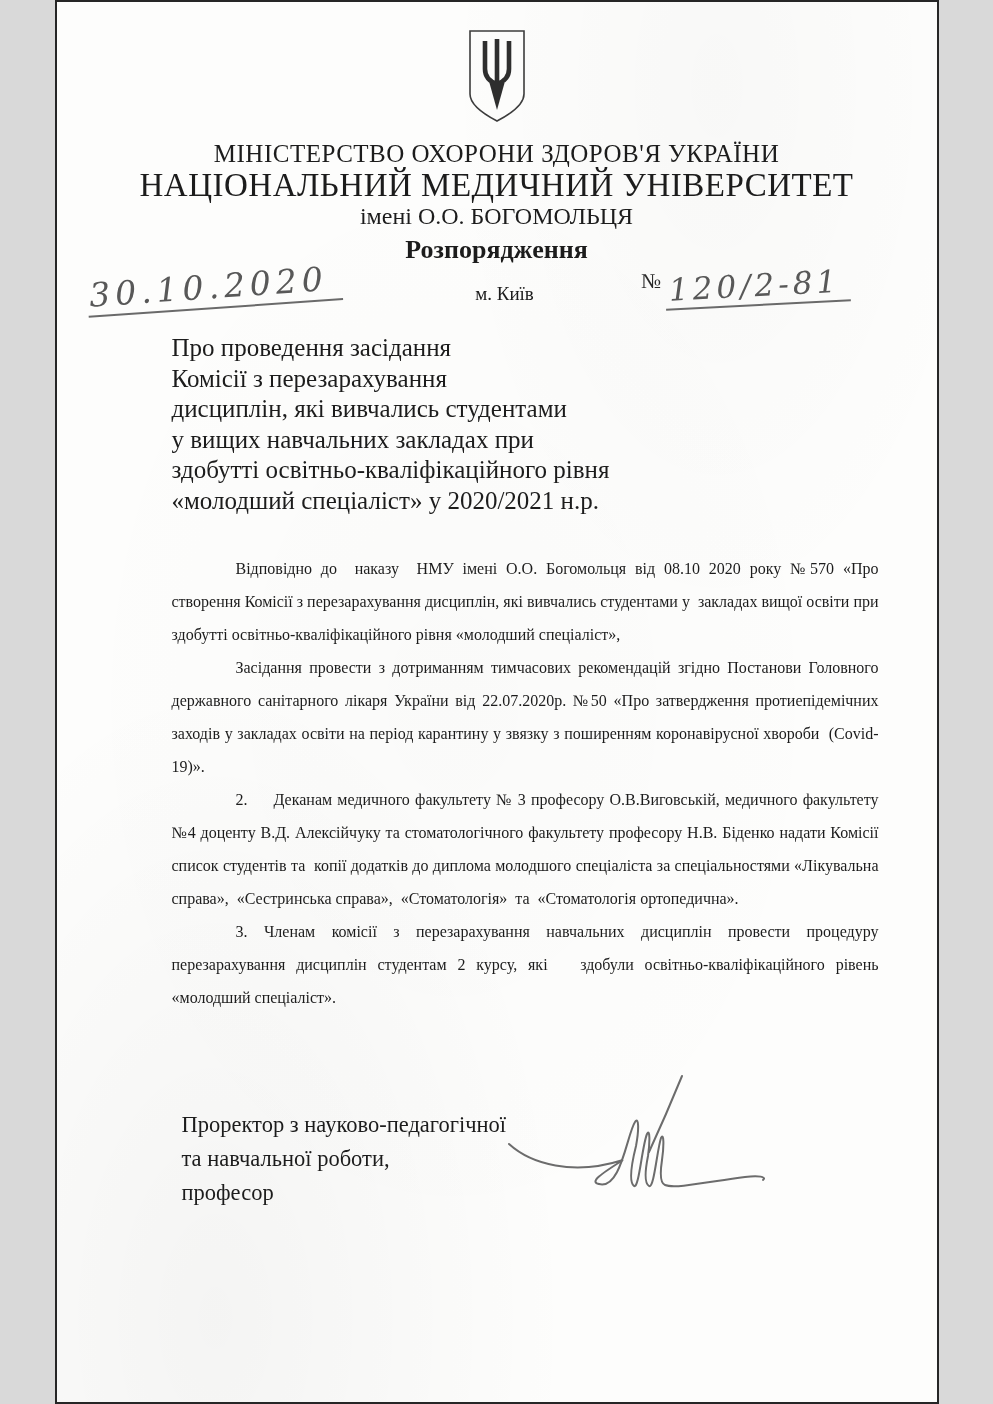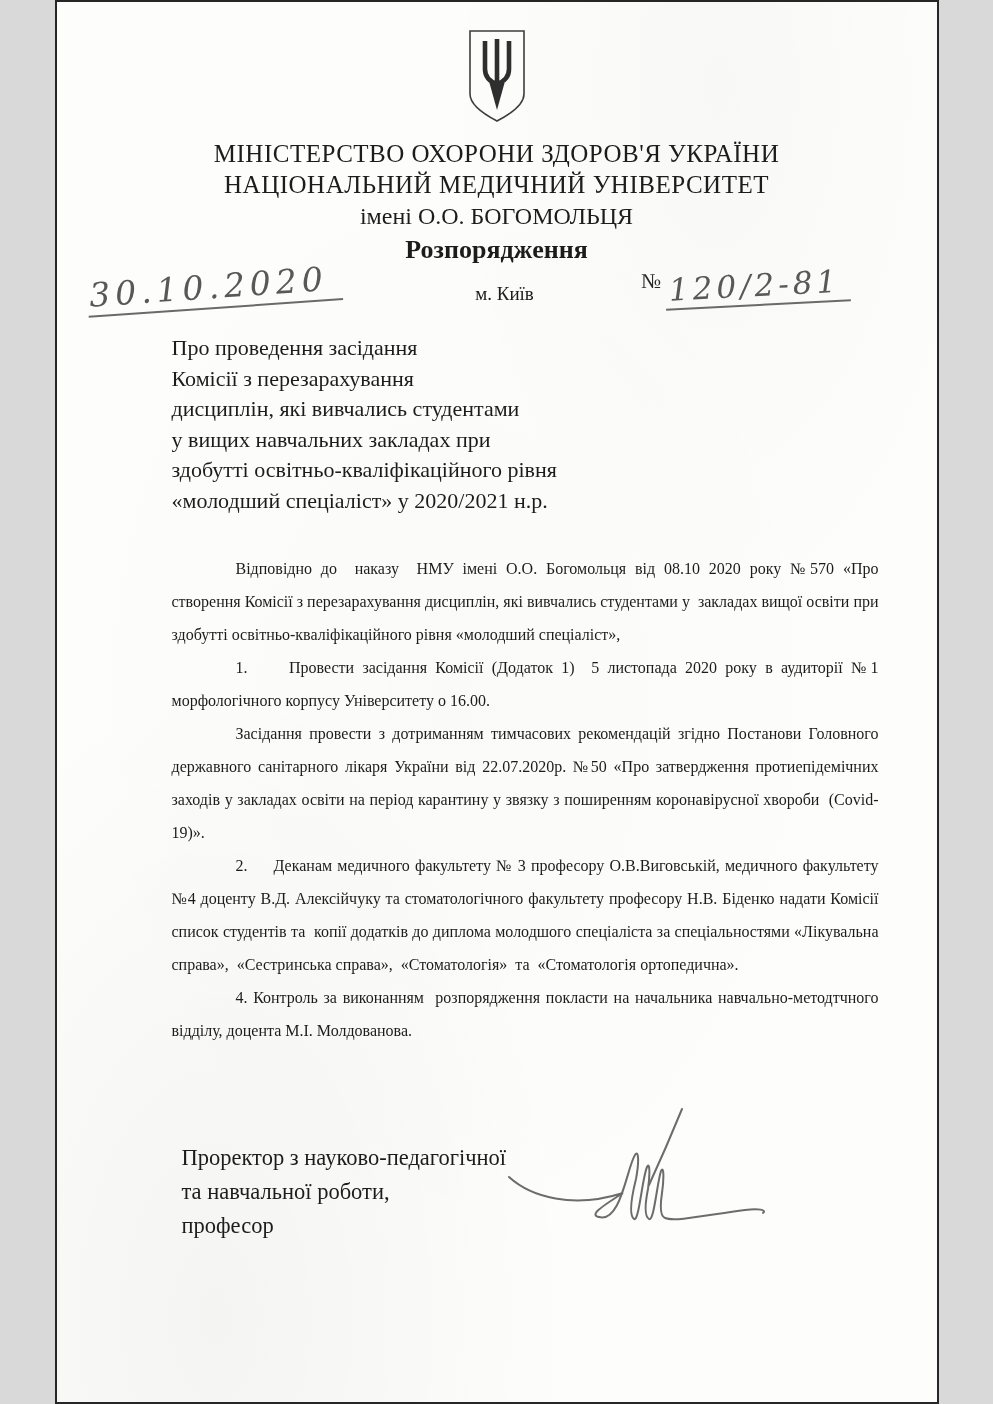--- a/index.html
+++ b/index.html
@@ -18,21 +18,21 @@
     border: 2px solid #262626;
     overflow: hidden;
     font-family: "Liberation Serif", serif;
     color: #1c1c1c;
   }
 
   
   .letterhead { text-align: center; padding-top: 26px; }
   .emblem { display: inline-block; }
   .lh-line1 { margin-top: 10px; font-size: 25px; letter-spacing: 0.5px; line-height: 30px; }
-  .lh-line2 { font-size: 25px; letter-spacing: 0.5px; line-height: 32px; }
+  .lh-line2 { font-size: 33px; letter-spacing: 0.5px; line-height: 32px; }
   .lh-line3 { font-size: 24px; line-height: 30px; }
 
   .doc-title { text-align: center; font-weight: bold; font-size: 26px; margin-top: 4px; line-height: 30px; }
 
   
   .meta-row { position: relative; height: 52px; margin-top: 2px; }
   .hw {
     font-family: "DejaVu Serif", serif;
     font-style: italic;
     color: #585858;
@@ -52,21 +52,21 @@
     font-size: 31px; letter-spacing: 4px;
     transform: rotate(-3deg);
     border-bottom: 2px solid #6a6a6a;
     padding: 0 10px 1px 4px;
   }
 
   
   .subject {
     margin: 14px 0 17px 115px;
     width: 480px;
-    font-size: 22px;
+    font-size: 25px;
     line-height: 30.5px;
     white-space: pre-line;
   }
 
   
   .body-text {
     margin: 36px 58px 0 115px;
     font-size: 16px;
     line-height: 33px;
     text-align: justify;
@@ -116,24 +116,23 @@
 
   <div class="subject">Про проведення засідання
 Комісії з перезарахування
 дисциплін, які вивчались студентами
 у вищих навчальних закладах при
 здобутті освітньо-кваліфікаційного рівня
 «молодший спеціаліст» у 2020/2021 н.р.</div>
 
   <div class="body-text">
     <p>Відповідно до&nbsp; наказу&nbsp; НМУ імені О.О. Богомольця від 08.10 2020 року №570 «Про створення Комісії з перезарахування дисциплін, які вивчались студентами у&nbsp; закладах вищої освіти при здобутті освітньо-кваліфікаційного рівня «молодший спеціаліст»,</p>
-    <p>1.&nbsp;&nbsp;&nbsp;&nbsp;&nbsp;Провести засідання Комісії (Додаток 1)&nbsp; 5 листопада 2020 року в аудиторії №1 морфологічного корпусу Університету о 16.00.</p>
     <p>Засідання провести з дотриманням тимчасових рекомендацій згідно Постанови Головного державного санітарного лікаря України від 22.07.2020р. №50 «Про затвердження протиепідемічних заходів у закладах освіти на період карантину у звязку з поширенням коронавірусної хвороби&nbsp; (Covid-19)».</p>
     <p>2.&nbsp;&nbsp;&nbsp;&nbsp;&nbsp;Деканам медичного факультету № 3 професору О.В.Виговській, медичного факультету №4 доценту В.Д. Алексійчуку та стоматологічного факультету професору Н.В. Біденко надати Комісії список студентів та&nbsp; копії додатків до диплома молодшого спеціаліста за спеціальностями «Лікувальна справа»,&nbsp; «Сестринська справа»,&nbsp; «Стоматологія»&nbsp; та&nbsp; «Стоматологія ортопедична».</p>
-    <p>4. Контроль за виконанням&nbsp; розпорядження покласти на начальника навчально-методтчного відділу, доцента М.І. Молдованова.</p>
+    <p>3. Членам комісії з перезарахування навчальних дисциплін провести процедуру перезарахування дисциплін студентам 2 курсу, які&nbsp;&nbsp; здобули освітньо-кваліфікаційного рівень «молодший спеціаліст».</p>
   </div>
 
   <div class="sign-row">
     <div class="sign-position">Проректор з науково-педагогічної
 та навчальної роботи,
 професор</div>
     <span class="sign-stroke">
       <svg width="290" height="135" viewBox="0 0 290 135">
         <g fill="none" stroke="#6c6c6c" stroke-width="2" stroke-linecap="round">
           <path d="M185,6 C176,28 164,56 152,82"></path>

